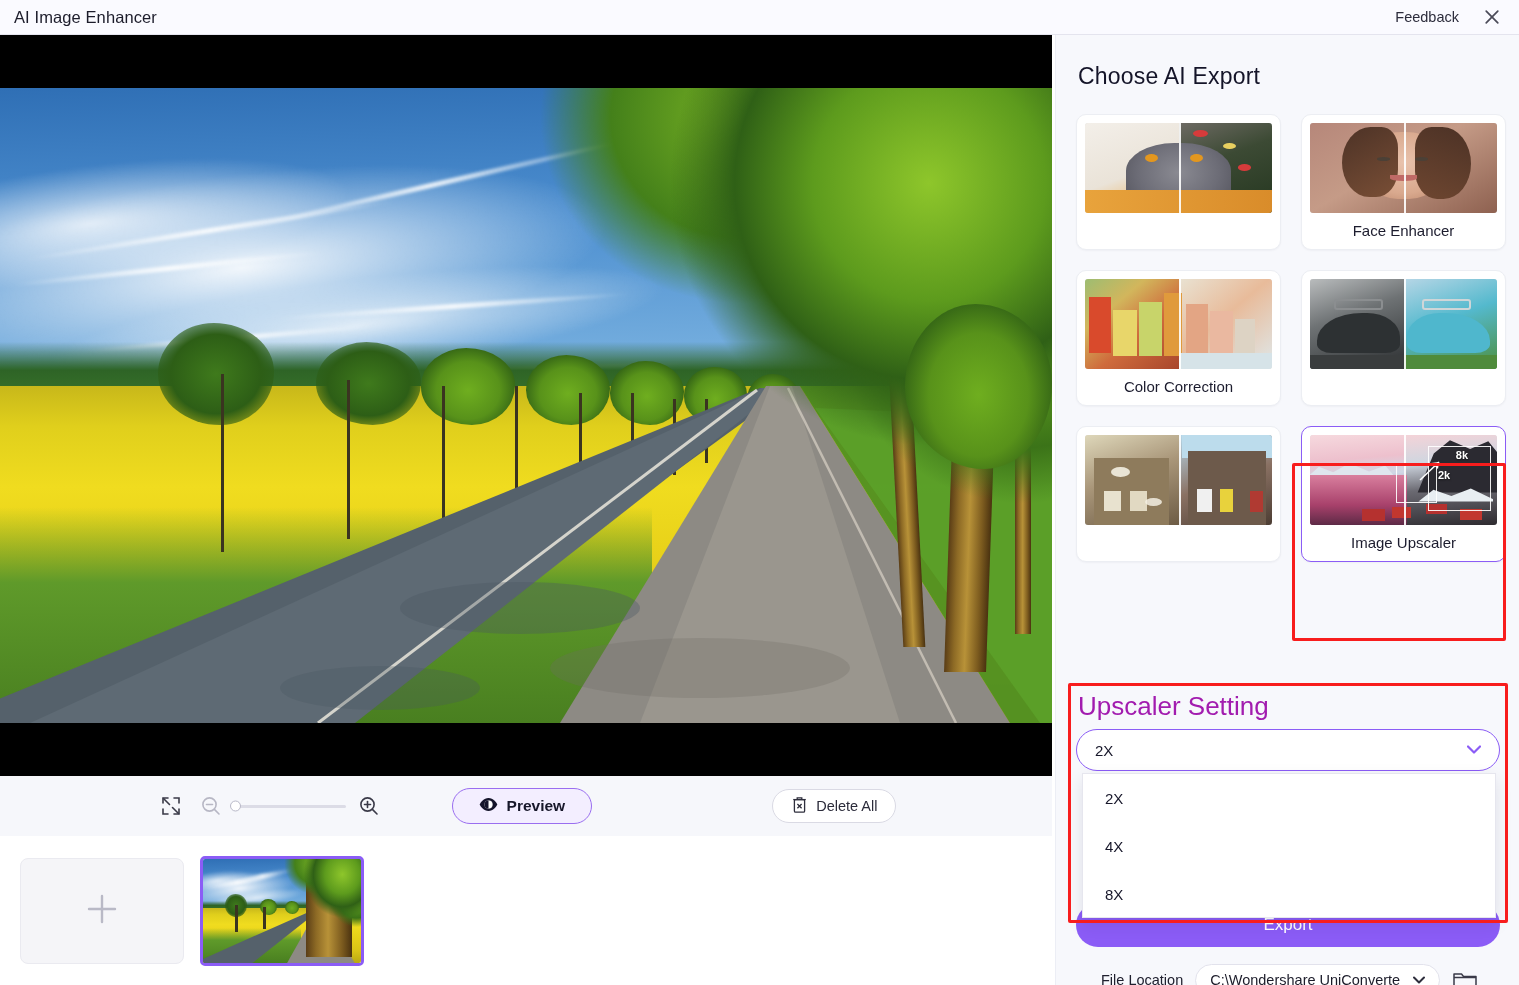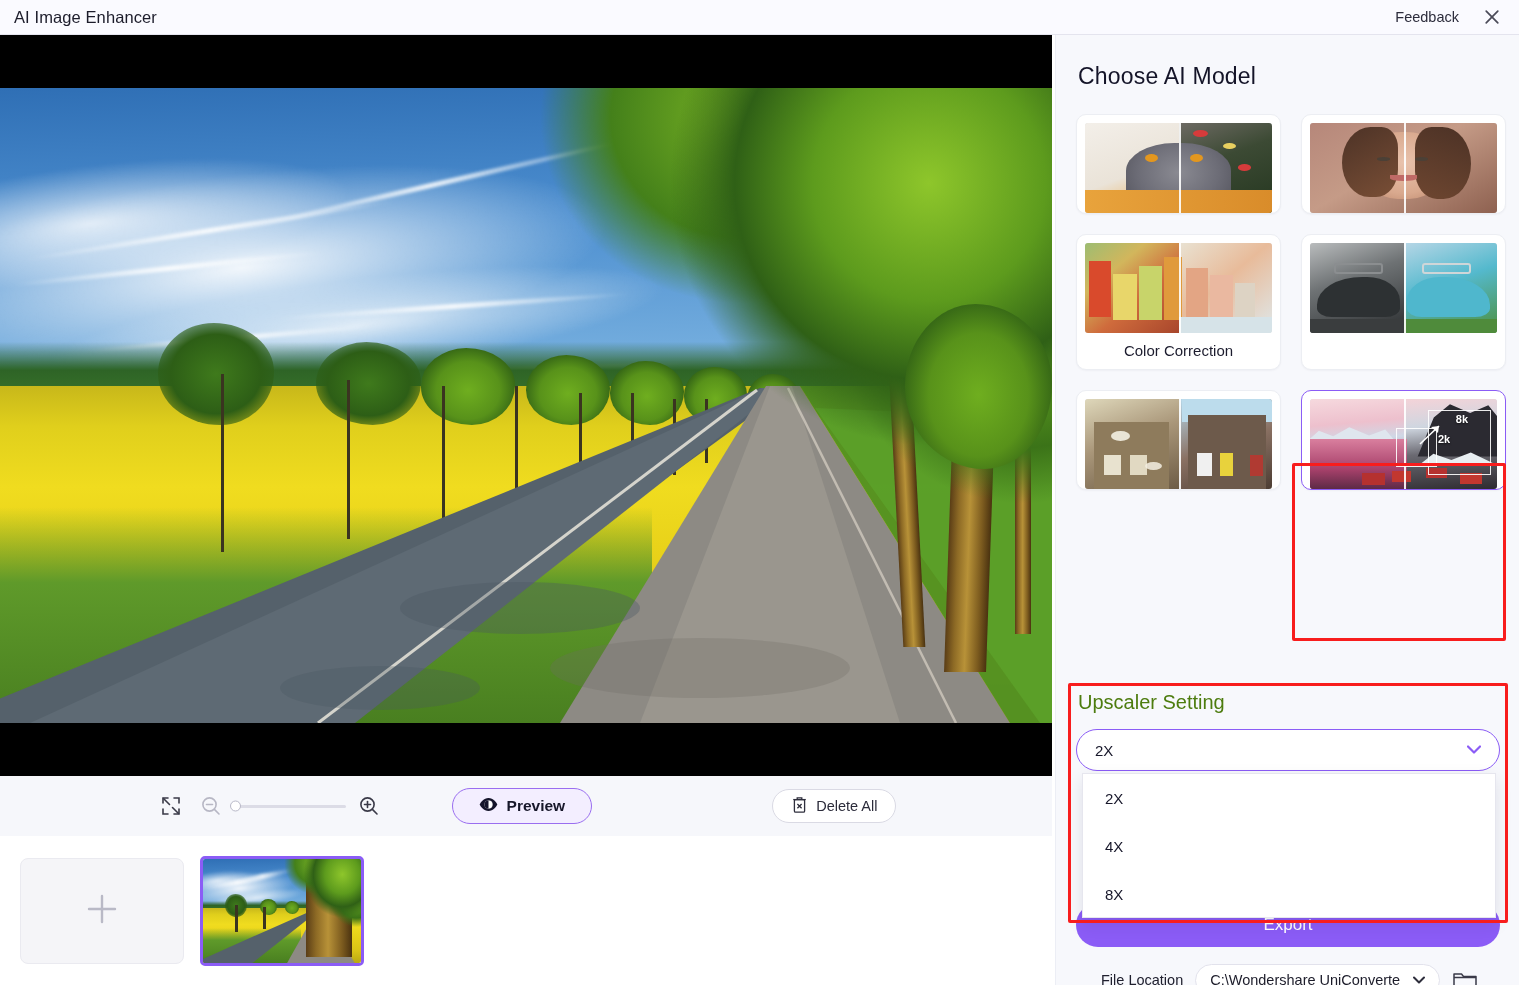--- a/index.html
+++ b/index.html
@@ -203,21 +203,21 @@
     text-shadow: 0 1px 2px rgba(0,0,0,.6); z-index: 6;
   }
   .up-frame {
     position: absolute; border: 1.3px solid rgba(255,255,255,.9); z-index: 6;
   }
   .up-arrow { position: absolute; z-index: 7; }
 
   
   .setting-title {
     position: absolute; left: 22px; top: 656px;
-    font-size: 20px; color: #4d7c0f;
+    font-size: 26px; color: #a21caf;
   }
   .select-box {
     position: absolute; left: 20px; top: 694px; width: 424px; height: 42px;
     border: 1.6px solid #8b5cf6; border-radius: 21px; background: #fff;
     display: flex; align-items: center; padding: 0 18px; cursor: pointer;
   }
   .select-value { font-size: 15px; color: #17172a; }
   .select-caret { margin-left: auto; color: #8b5cf6; font-size: 12px; }
   .dropdown {
     position: absolute; left: 26px; top: 738px; width: 414px; height: 145px;
@@ -409,21 +409,21 @@
           <polygon points="760,300 790,300 330,635 -60,635" fill="#55616b"></polygon>
           <polygon points="766,298 800,298 1010,635 560,635" fill="#8d8a84"></polygon>
         </svg>
         <div class="trunk" style="right:6%;top:16%;width:46px;height:78%;"></div>
         <div class="bigcanopy"></div>
       </div>
     </div>
   </div>
 
   <div class="panel">
-    <div class="panel-title">Choose AI Model</div>
+    <div class="panel-title">Choose AI Export</div>
 
     <div class="model-grid">
 
       <div class="model-card">
         <div class="thumbimg">
           <div class="art cat-left" style="left:0;right:50%;"></div>
           <div class="art cat-right" style="left:50%;right:0;"></div>
           <div style="position:absolute;left:22%;top:22%;width:56%;height:78%;background:radial-gradient(ellipse at 50% 42%,#8a8a92 0%,#6c6c76 55%,#4e4e57 100%);border-radius:46% 46% 32% 32%/40% 40% 28% 28%;"></div>
           <div style="position:absolute;left:32%;top:34%;width:7%;height:9%;background:#e3971f;border-radius:50%;"></div>
           <div style="position:absolute;left:56%;top:34%;width:7%;height:9%;background:#e3971f;border-radius:50%;"></div>
@@ -439,20 +439,21 @@
         <div class="thumbimg">
           <div class="art face"></div>
           <div style="position:absolute;left:27%;top:10%;width:46%;height:74%;background:radial-gradient(ellipse at 50% 45%,#e9c3ad 0%,#d9a98e 60%,#b78166 100%);border-radius:48% 48% 44% 44%/42% 42% 58% 58%;"></div>
           <div style="position:absolute;left:17%;top:4%;width:30%;height:78%;background:linear-gradient(150deg,#4c3226,#7a4f36);border-radius:52% 30% 40% 50%;"></div>
           <div style="position:absolute;right:14%;top:4%;width:30%;height:80%;background:linear-gradient(200deg,#4c3226,#6e4630);border-radius:30% 52% 50% 40%;"></div>
           <div style="position:absolute;left:36%;top:38%;width:7%;height:4%;background:#4b4036;border-radius:50%;"></div>
           <div style="position:absolute;left:56%;top:38%;width:7%;height:4%;background:#4b4036;border-radius:50%;"></div>
           <div style="position:absolute;left:43%;top:58%;width:14%;height:6%;background:#c06a66;border-radius:0 0 50% 50%;"></div>
           <div class="split-line"></div>
         </div>
+        <div class="caption">Face Enhancer</div>
       </div>
 
       <div class="model-card">
         <div class="thumbimg">
           <div class="art town-left" style="left:0;right:50%;"></div>
           <div class="art town-right" style="left:50%;right:0;"></div>
           <div style="position:absolute;left:2%;top:20%;width:12%;height:62%;background:#d94a2c;"></div>
           <div style="position:absolute;left:15%;top:34%;width:13%;height:52%;background:#e8d66a;"></div>
           <div style="position:absolute;left:29%;top:26%;width:12%;height:60%;background:#c8d46a;"></div>
           <div style="position:absolute;left:42%;top:16%;width:10%;height:70%;background:#e09a3c;"></div>
@@ -512,20 +513,21 @@
           <div class="up-frame" style="left:46%;top:32%;width:22%;height:44%;"></div>
           <div class="up-frame" style="left:63%;top:12%;width:34%;height:72%;"></div>
           <div class="up-badge" style="left:47%;top:38%;padding-left:40px;">2k</div>
           <div class="up-badge" style="left:78%;top:15%;">8k</div>
           <svg class="up-arrow" style="left:57%;top:24%;width:28px;height:26px;" viewBox="0 0 28 26">
             <path d="M3 23 L22 5" stroke="#ffffff" stroke-width="1.6" fill="none"></path>
             <path d="M22 5 L14 6 L21 12 Z" fill="#ffffff"></path>
           </svg>
           <div class="split-line"></div>
         </div>
+        <div class="caption">Image Upscaler</div>
       </div>
     </div>
 
     <div class="redbox" style="left:236px; top:428px; width:214px; height:178px;"></div>
 
     <div class="setting-title">Upscaler Setting</div>
 
     <div class="select-box">
       <span class="select-value">2X</span>
       <span class="select-caret">

